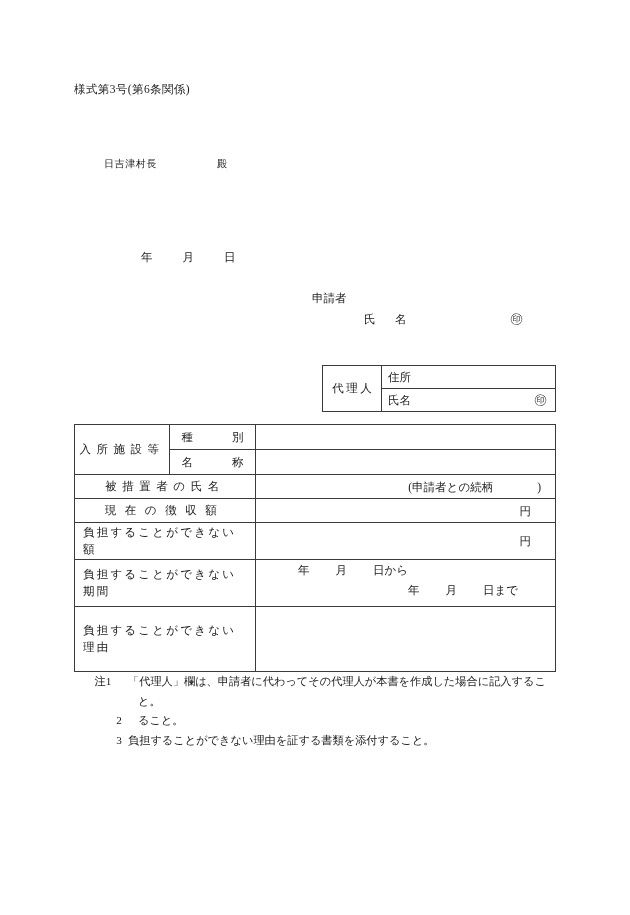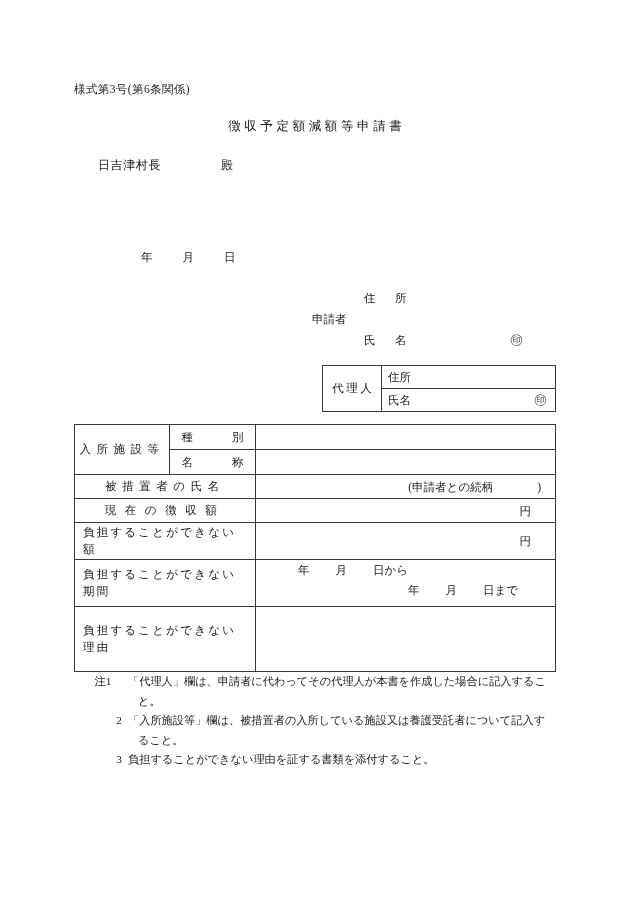--- a/index.html
+++ b/index.html
@@ -34,22 +34,22 @@
   .doc-title {
     left: 0; top: 118px;
     width: 630px;
     text-align: center;
     font-size: 12.5px;
     letter-spacing: 3.6px;
     text-indent: 3.6px;
     white-space: nowrap;
   }
   .addressee {
-    left: 98px; top: 157px;
-    font-size: 12px;
+    left: 104px; top: 157px;
+    font-size: 10px;
     letter-spacing: 0.6px;
     white-space: nowrap;
   }
   .addressee .to-mark {
     display: inline-block;
     margin-left: 60px;
   }
 
   .body-text {
     left: 86px; top: 198px;
@@ -209,35 +209,31 @@
   .note-body .ln { display: block; white-space: nowrap; }
   .note-cont { display: block; padding-left: 10px; }
 </style>
 </head>
 <body>
 
 <div class="page">
 
   <div class="abs form-no">様式第3号(第6条関係)</div>
 
-  <div class="abs doc-title">徴収予定額減額等申請書</div>
 
   <div class="abs addressee">
     <span>日吉津村長</span><span class="to-mark">殿</span>
   </div>
 
 
   <div class="abs date-line">
     <span>年</span><span class="gap"></span><span>月</span><span class="gap"></span><span>日</span>
   </div>
 
   <div class="abs applicant">
-    <div class="row">
-      <span class="fld">住　所</span>
-    </div>
     <div class="row">
       <span class="tag">申請者</span>
     </div>
     <div class="row">
       <span class="fld">氏　名</span>
       <span class="seal">㊞</span>
     </div>
   </div>
 
   <table class="abs proxy-table">
@@ -325,21 +321,20 @@
     <div class="note-row">
       <span class="note-num n1">注1</span>
       <span class="note-body">
         <span class="ln">「代理人」欄は、申請者に代わってその代理人が本書を作成した場合に記入するこ</span>
         <span class="ln note-cont">と。</span>
       </span>
     </div>
     <div class="note-row">
       <span class="note-num n2">2</span>
       <span class="note-body">
-        <span class="ln">「入所施設等」欄は、被措置者の入所している施設又は養護受託者について記入す</span>
         <span class="ln note-cont">ること。</span>
       </span>
     </div>
     <div class="note-row">
       <span class="note-num n3">3</span>
       <span class="note-body">
         <span class="ln">負担することができない理由を証する書類を添付すること。</span>
       </span>
     </div>
   </div>

